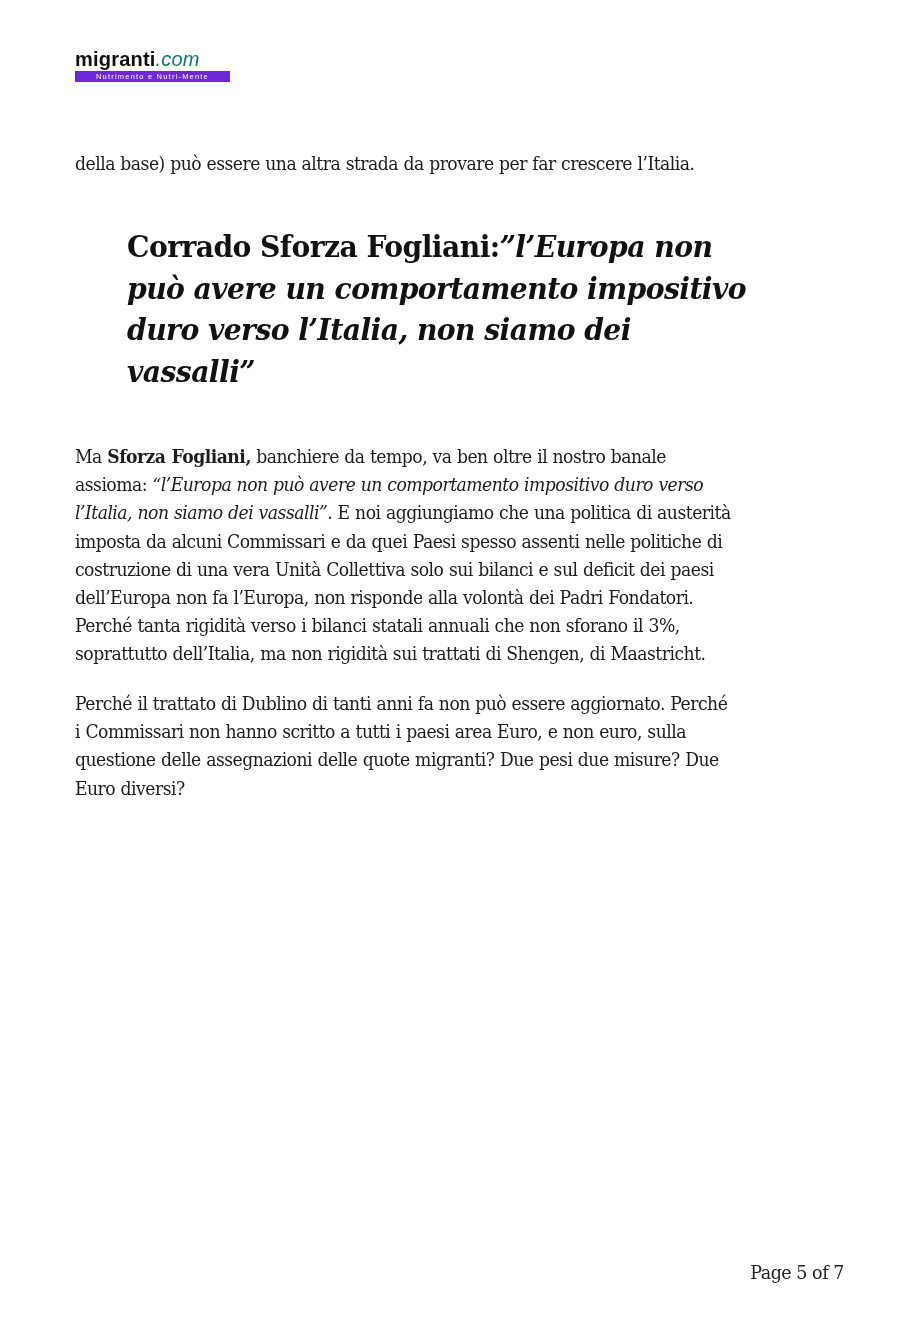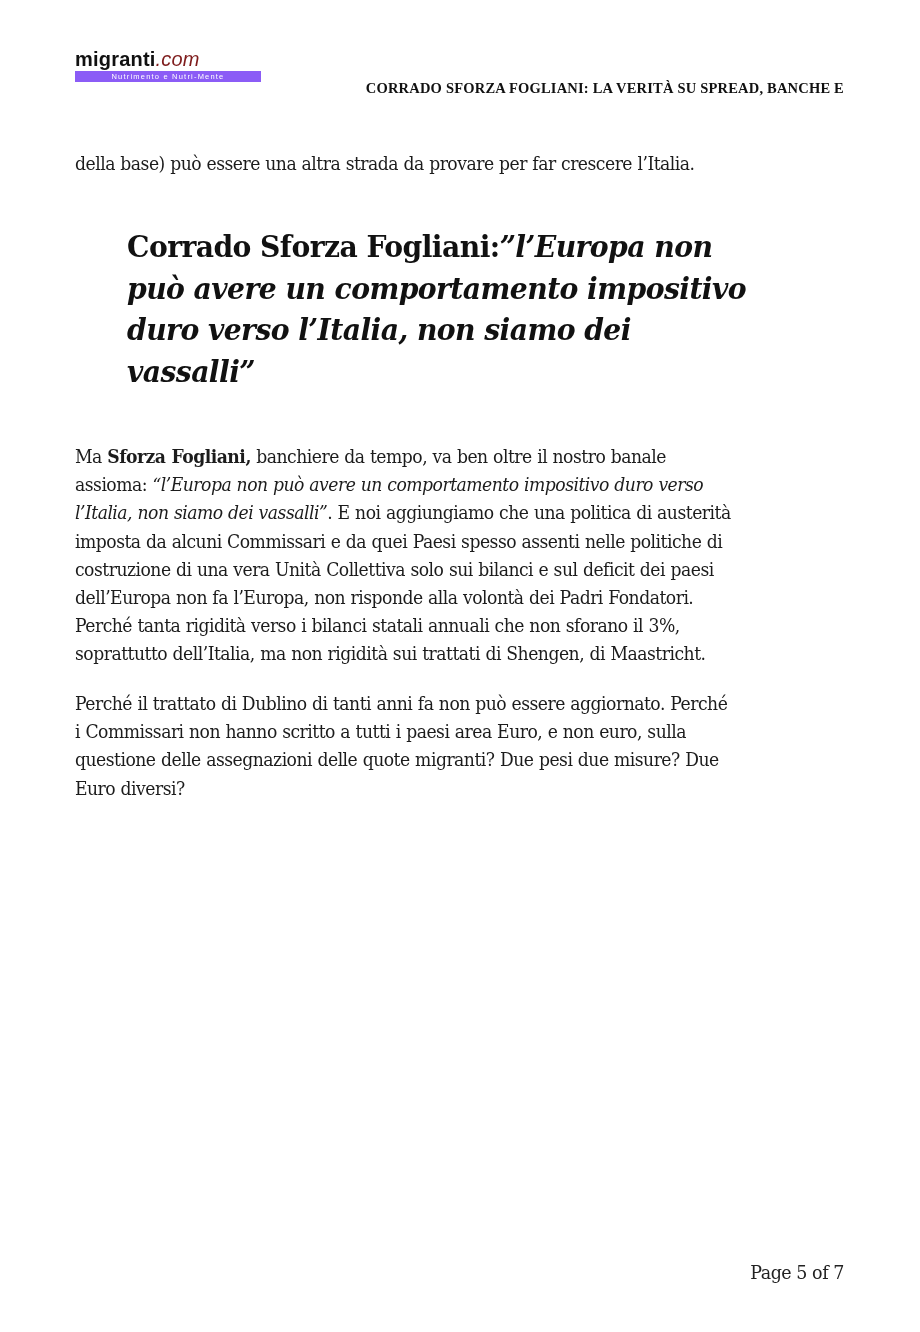--- a/index.html
+++ b/index.html
@@ -26,27 +26,27 @@
       font-size: 20px;
       line-height: 22px;
       font-weight: bold;
       color: #111;
       letter-spacing: 0.2px;
       white-space: nowrap;
     }
     .logo-text .dotcom {
       font-weight: normal;
       font-style: italic;
-      color: #7f1d1d;
+      color: #0f766e;
     }
     .logo-bar {
       margin-top: 1px;
-      width: 186px;
+      width: 155px;
       height: 11px;
-      background: #8b5cf6;
+      background: #6d28d9;
       color: #ffffff;
       font-family: "Liberation Sans", sans-serif;
       font-size: 7.5px;
       line-height: 11px;
       letter-spacing: 1.2px;
       text-align: center;
       white-space: nowrap;
       overflow: hidden;
     }
     .running-header {
@@ -129,21 +129,20 @@
   </style>
 </head>
 <body>
 
 <div class="logo">
   <div class="logo-text"><span>migranti</span><span class="dotcom">.com</span></div>
   <div class="logo-bar">Nutrimento e Nutri-Mente</div>
 </div>
 
 <div class="running-header">
-  <span class="line">CORRADO SFORZA FOGLIANI: LA VERITÀ SU SPREAD, BANCHE E</span>
 </div>
 
 <div class="body-text continued">della base)  può essere una altra strada da provare per far crescere l’Italia.</div>
 
 <div class="pull-quote">
   <span class="line"><span>Corrado Sforza Fogliani:</span><span class="q-italic">”l’Europa non</span></span>
   <span class="line q-italic">può avere un comportamento impositivo</span>
   <span class="line q-italic">duro verso l’Italia, non siamo dei</span>
   <span class="line q-italic">vassalli”</span>
 </div>

